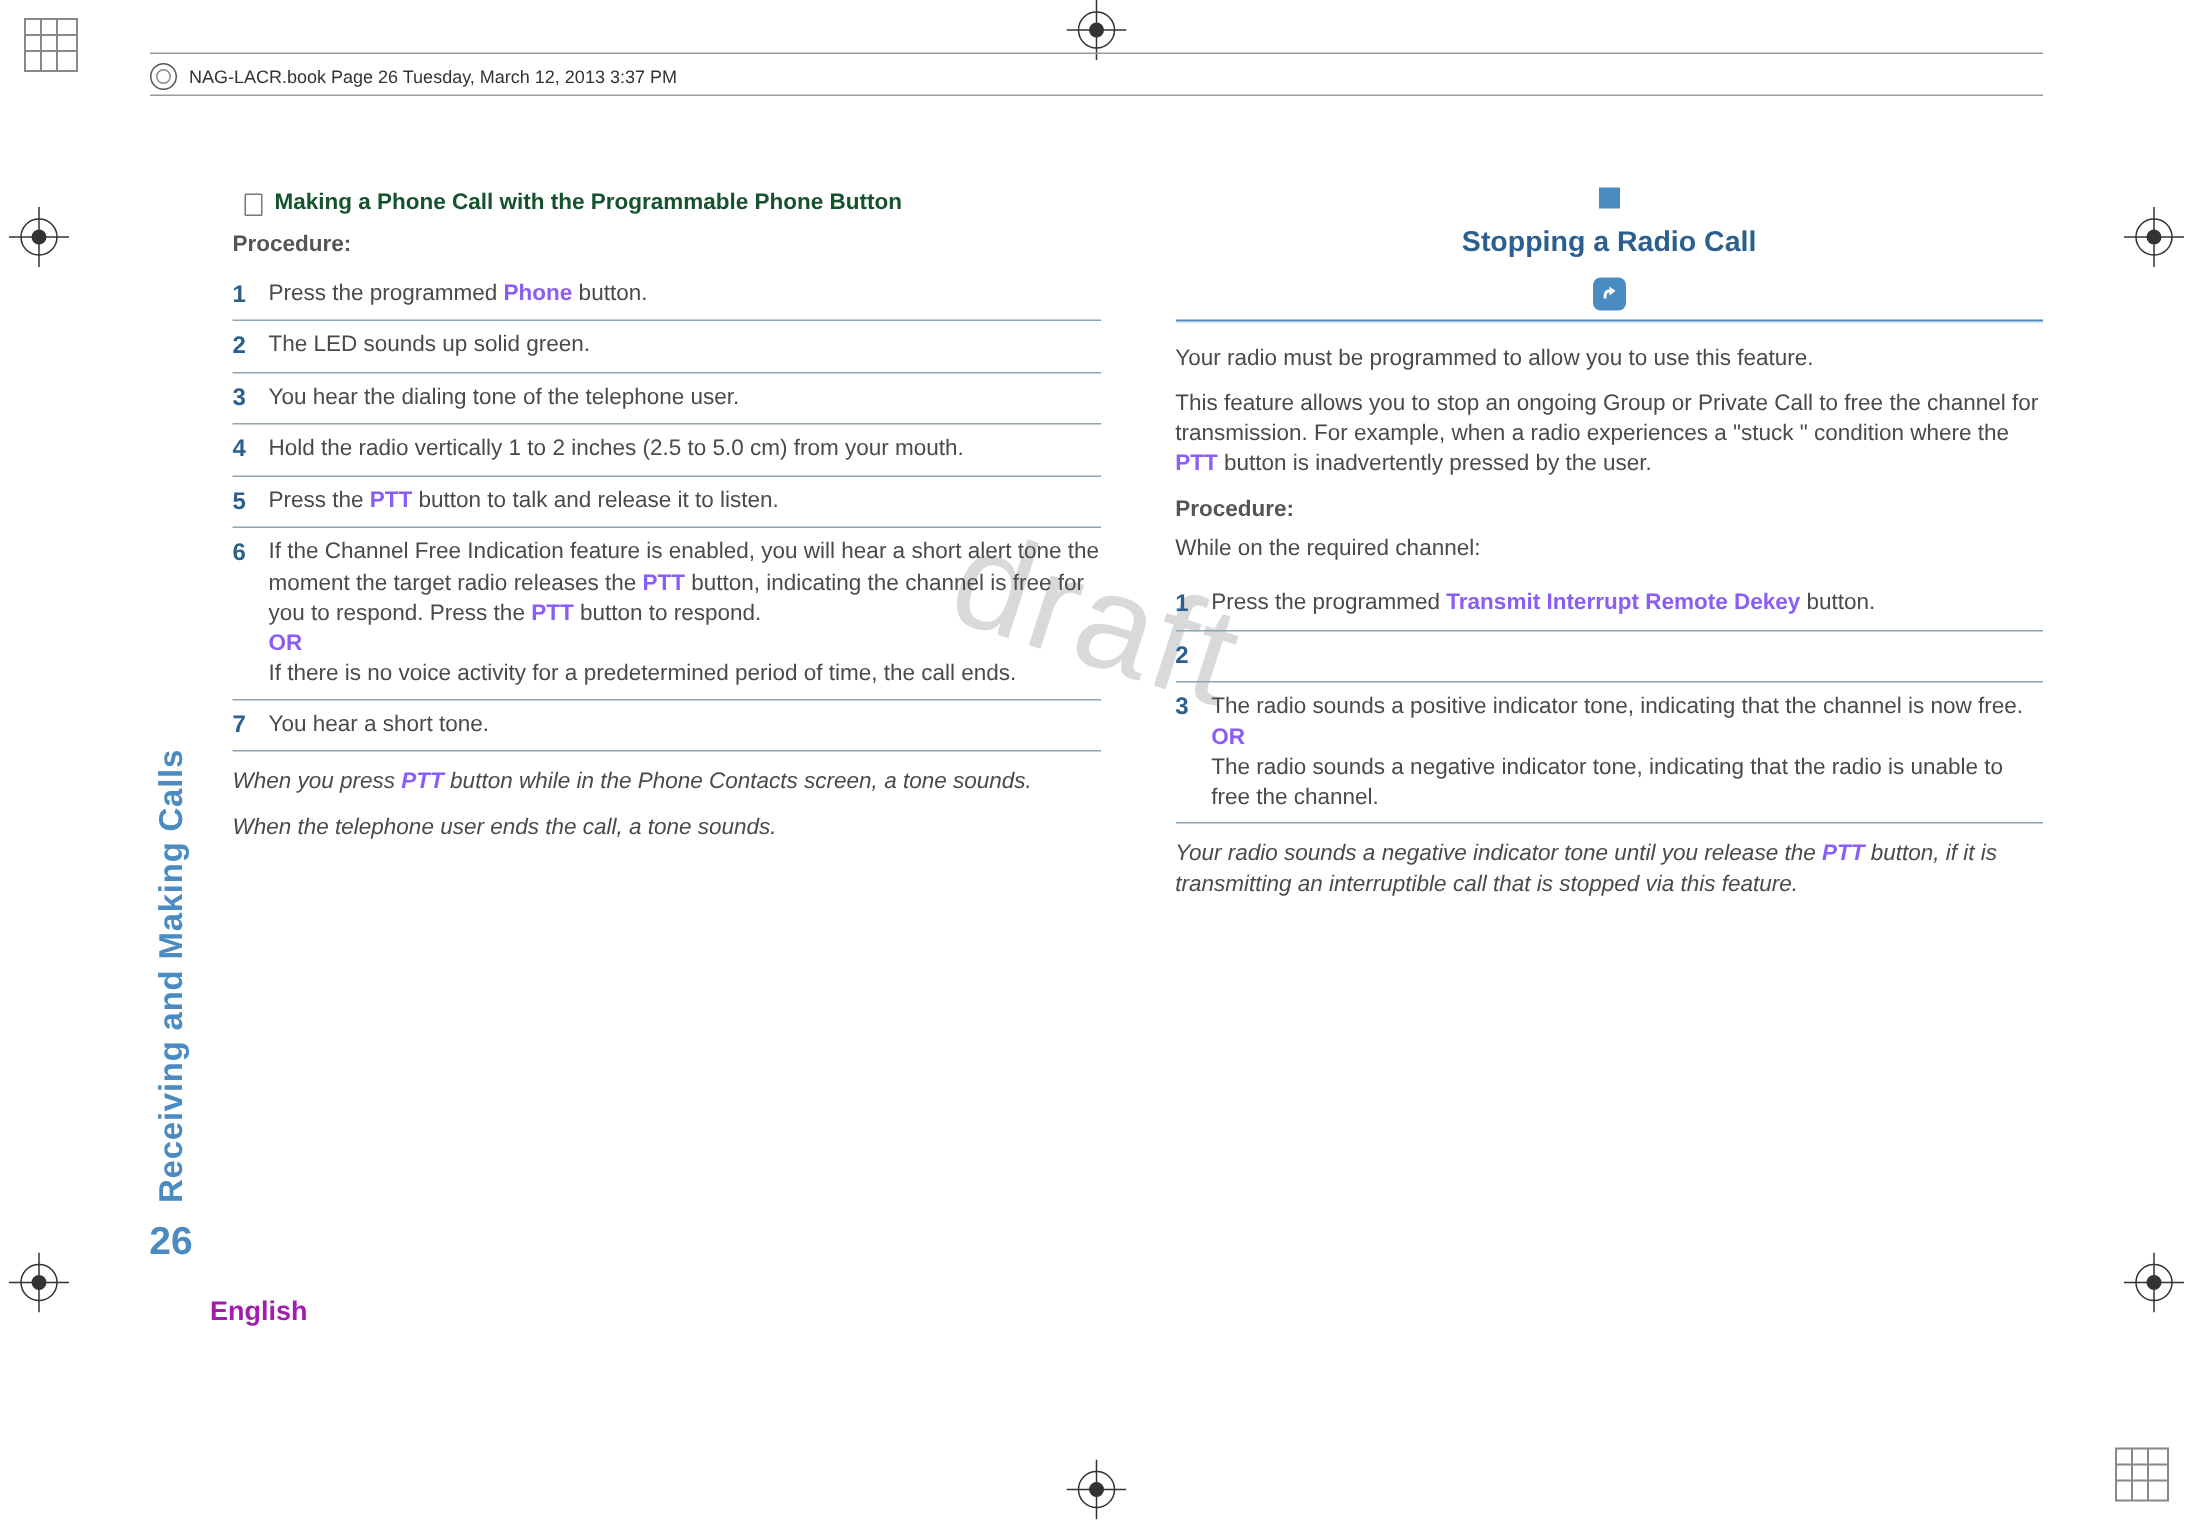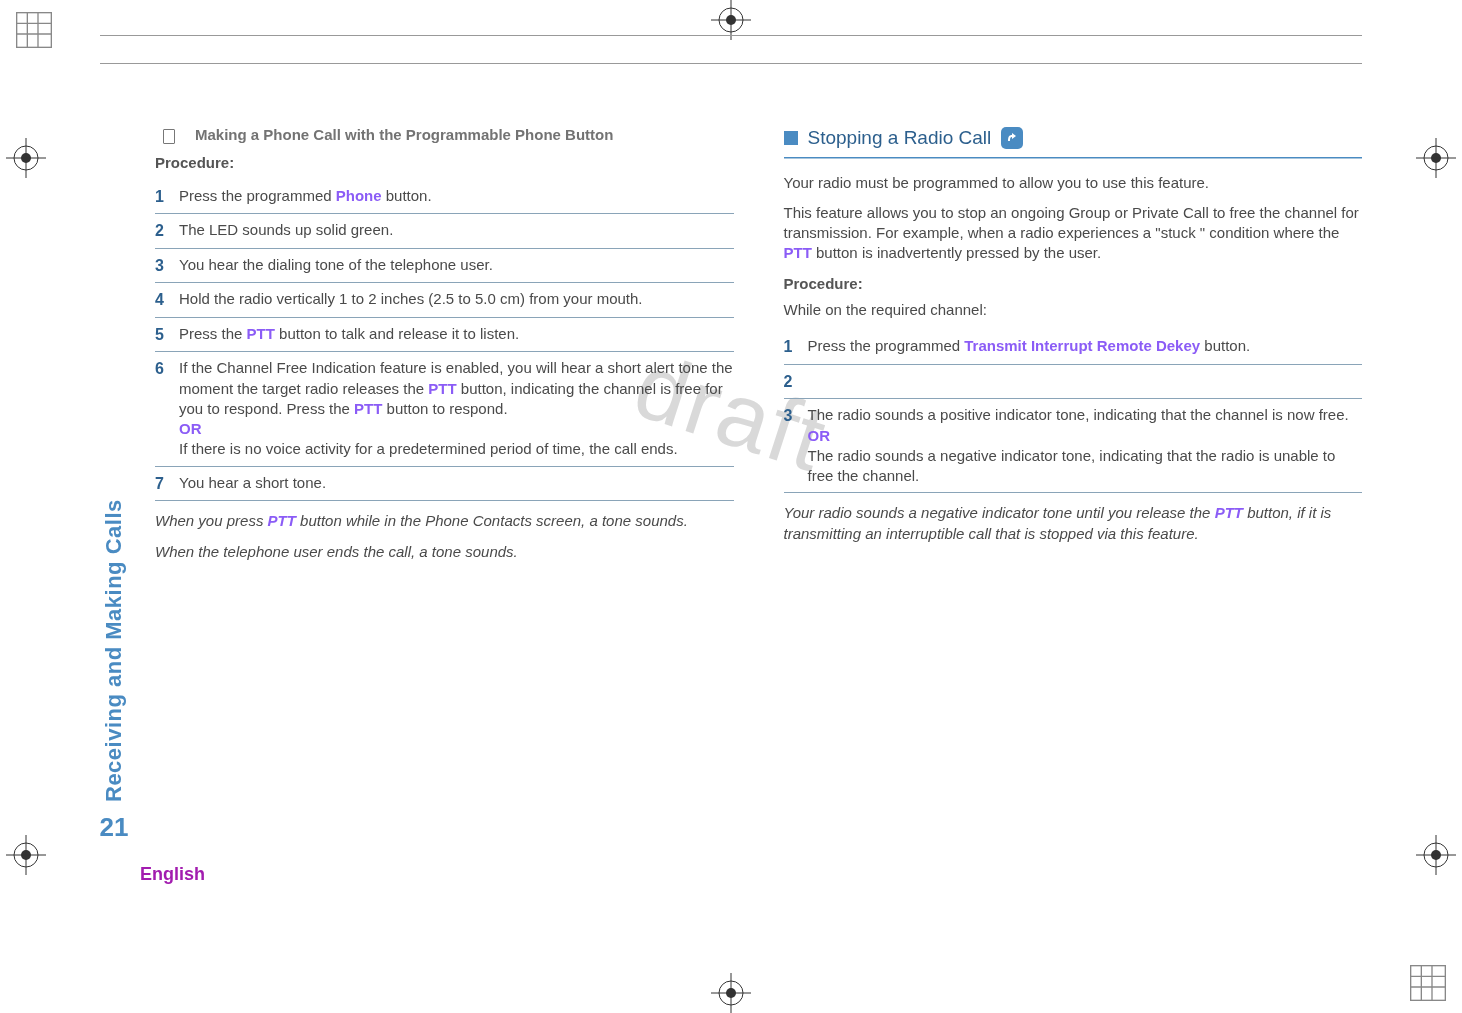--- a/index.html
+++ b/index.html
@@ -64,38 +64,39 @@
   }
   .col {
     flex: 1;
     font-size: 15px;
     line-height: 1.35;
     color: #4a4a4a;
   }
   .subhead {
     display: flex;
     align-items: center;
-    gap: 20px;
-    font-weight: bold;
-    color: #737373;
+    gap: 8px;
+    font-weight: bold;
+    color: #14532d;
     margin-bottom: 8px;
     padding-left: 8px;
   }
   .subhead .doc-icon {
     width: 12px; height: 15px; border: 1px solid #777; border-radius: 1px;
     position: relative; flex-shrink: 0; margin-top: 2px;
   }
   .section-head {
     display: flex;
     align-items: center;
     gap: 10px;
     color: #2c5f8d;
     font-size: 19px;
-    font-weight: normal;
+    font-weight: bold;
     margin-bottom: 6px;
+    flex-direction: column;
   }
   .section-head .sq {
     width: 14px; height: 14px; background: #4a8bc2; flex-shrink: 0;
   }
   .section-head .badge {
     width: 22px; height: 22px; border-radius: 5px; background: #4a8bc2;
     display: flex; align-items: center; justify-content: center;
     color: #fff; font-size: 13px; flex-shrink: 0;
   }
   .blue-rule {
@@ -226,25 +227,29 @@
     </svg>
   <svg class="reg grid2" width="30" height="30" viewBox="0 0 30 30">
       <rect x="2" y="2" width="26" height="26" fill="none" stroke="#888"></rect>
       <line x1="2" y1="10" x2="28" y2="10" stroke="#888"></line>
       <line x1="2" y1="18" x2="28" y2="18" stroke="#888"></line>
       <line x1="10" y1="2" x2="10" y2="28" stroke="#888"></line>
       <line x1="18" y1="2" x2="18" y2="28" stroke="#888"></line>
     </svg>
 
   <div class="hline top1"></div>
+  <div class="header-row">
+    <span class="ring"></span>
+    <span>NAG-LACR.book  Page 26  Tuesday, March 12, 2013  3:37 PM</span>
+  </div>
   <div class="hline top2"></div>
 
   <div class="sidebar">
     <div class="side-label">Receiving and Making Calls</div>
-    <div class="page-num">21</div>
+    <div class="page-num">26</div>
   </div>
   <div class="lang">English</div>
 
   <div class="watermark">draft</div>
 
   <div class="content">
 
     <div class="col">
       <div class="subhead">
         <span class="doc-icon"></span>

